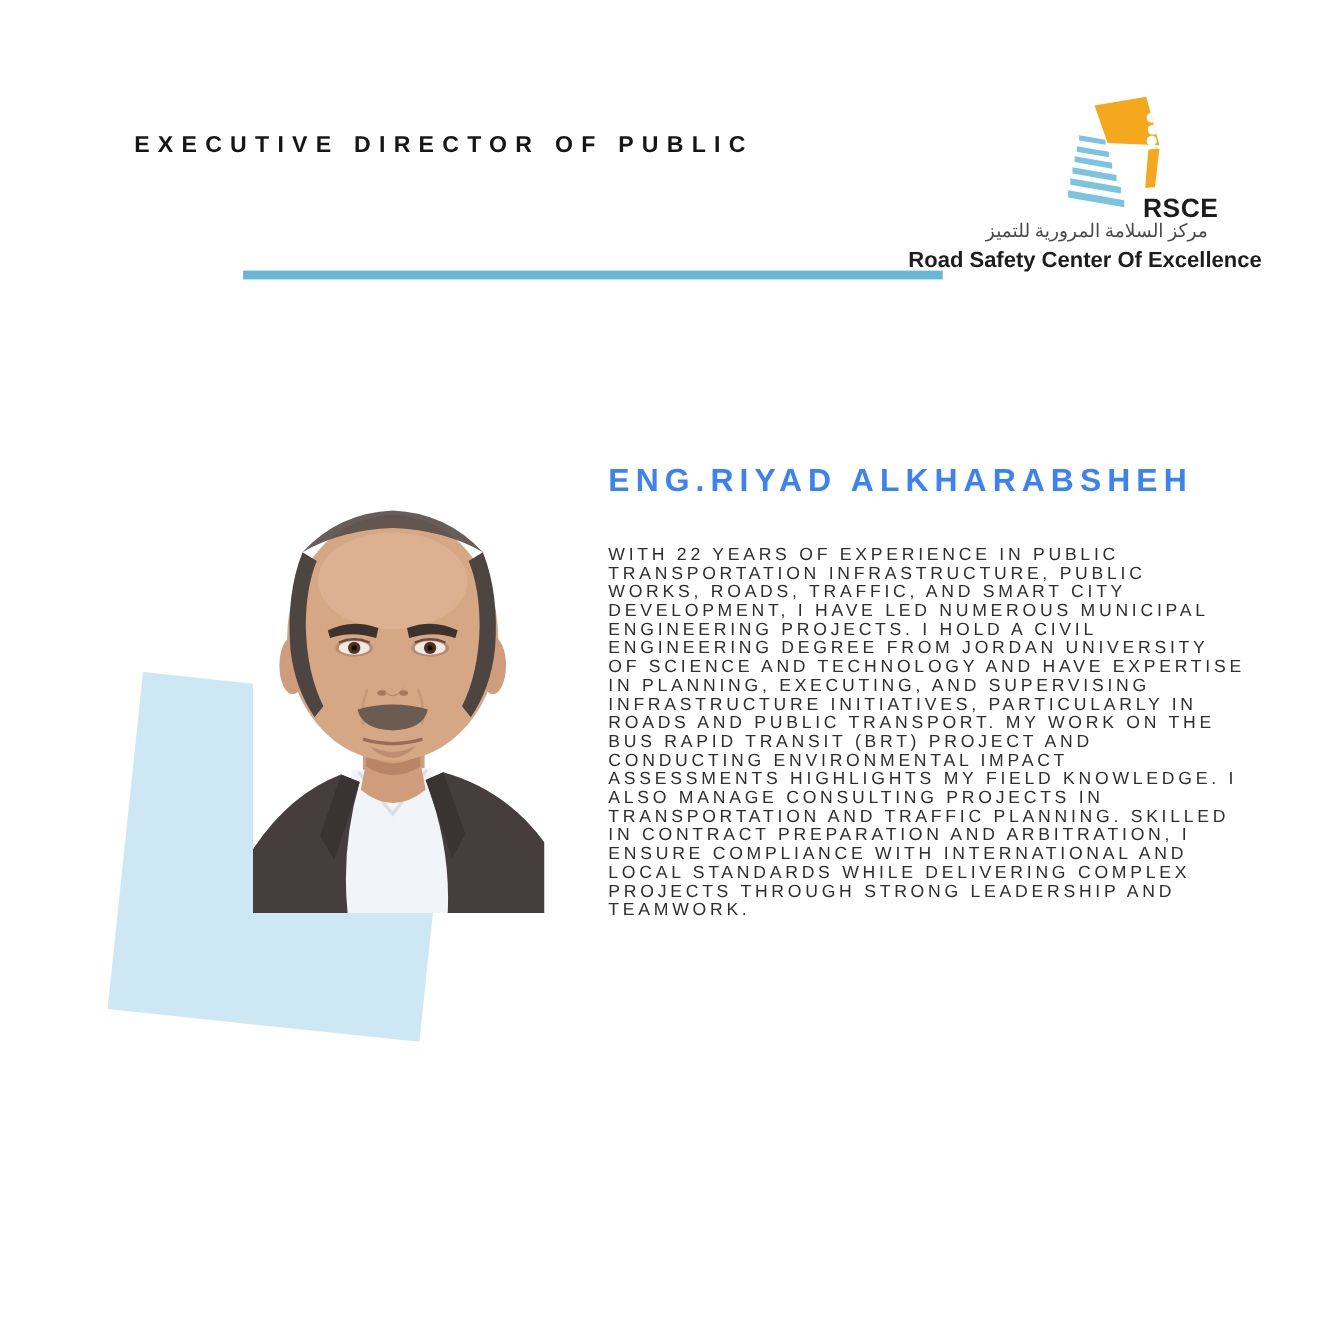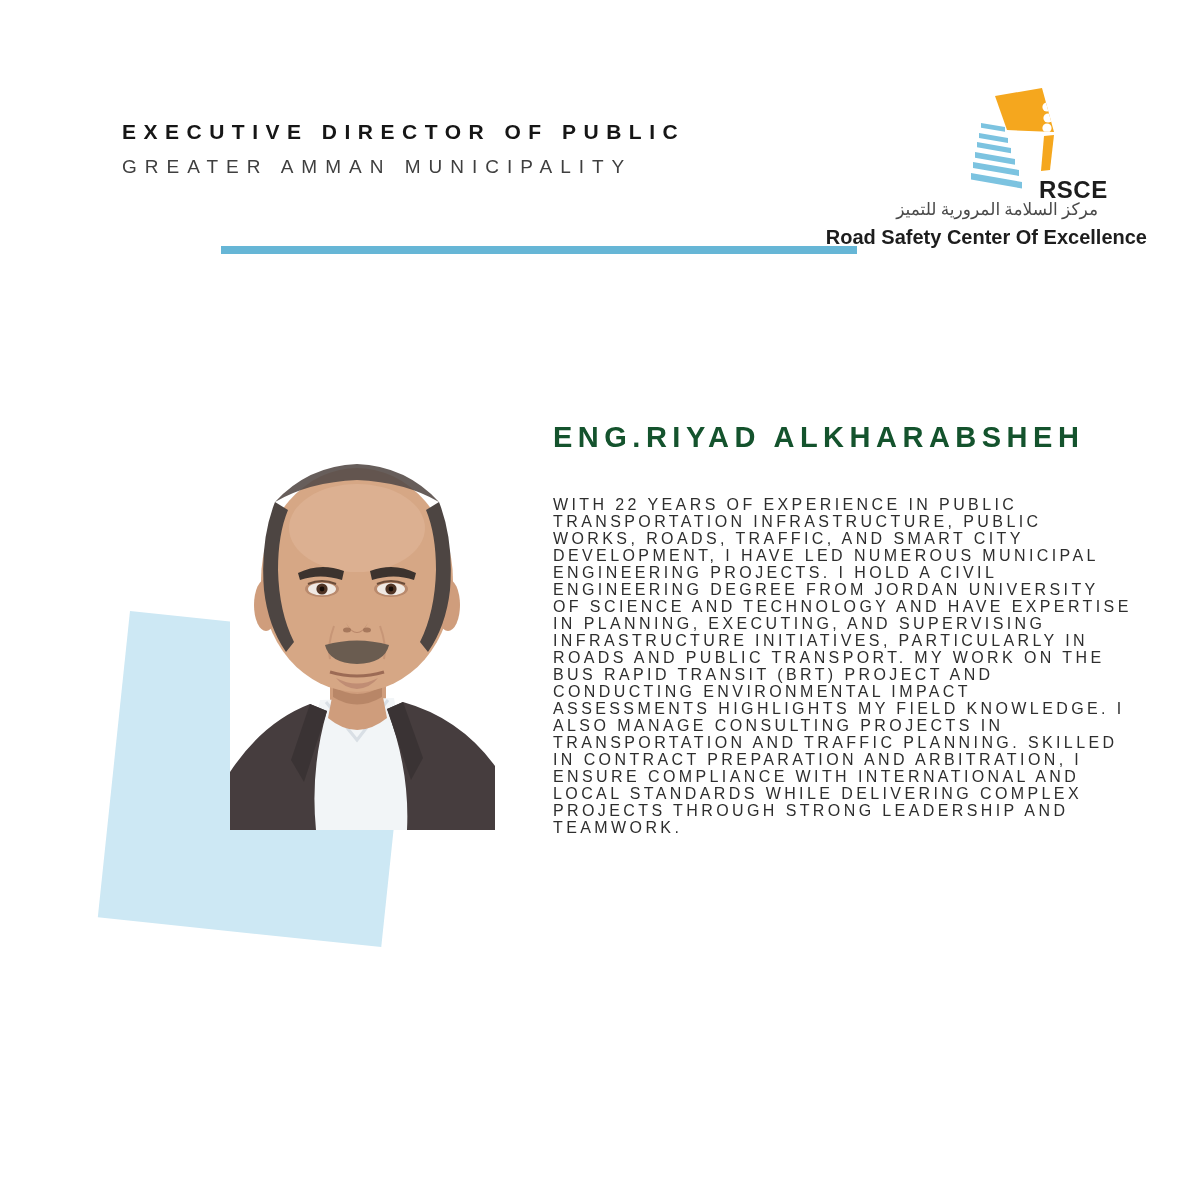--- a/index.html
+++ b/index.html
@@ -39,37 +39,36 @@
     background:#cde8f4;transform:rotate(6deg);transform-origin:0 0;z-index:1;
   }
   .photo{
     position:absolute;left:230px;top:440px;width:265px;height:390px;
     background:#ffffff;z-index:2;
   }
   .photo svg{display:block;width:265px;height:390px;}
   
   .profile-name{
     position:absolute;left:553px;top:421px;margin:0;
-    font-size:29px;font-weight:700;letter-spacing:5.5px;color:#14532d;white-space:nowrap;
+    font-size:29px;font-weight:700;letter-spacing:5.5px;color:#3b82f6;white-space:nowrap;
   }
   .profile-bio{
     position:absolute;left:553px;top:496px;width:580px;margin:0;
     font-size:16px;font-weight:400;letter-spacing:3.4px;line-height:17px;color:#2e2e2e;
   }
 </style>
 </head>
 <body>
 
 <div class="canvas">
 
   <header class="header">
     <h1 class="title" style="margin:0;">
       <span>EXECUTIVE DIRECTOR OF PUBLIC</span>
     </h1>
-    <div class="subtitle">GREATER AMMAN MUNICIPALITY</div>
   </header>
 
   <div class="divider"></div>
 
   <svg class="logo-art" viewBox="0 0 90 105" xmlns="http://www.w3.org/2000/svg">
     <defs>
       <clipPath id="signclip">
           <polygon points="25,10 72,2 84,46 37,44"></polygon>
         </clipPath>
     </defs>

